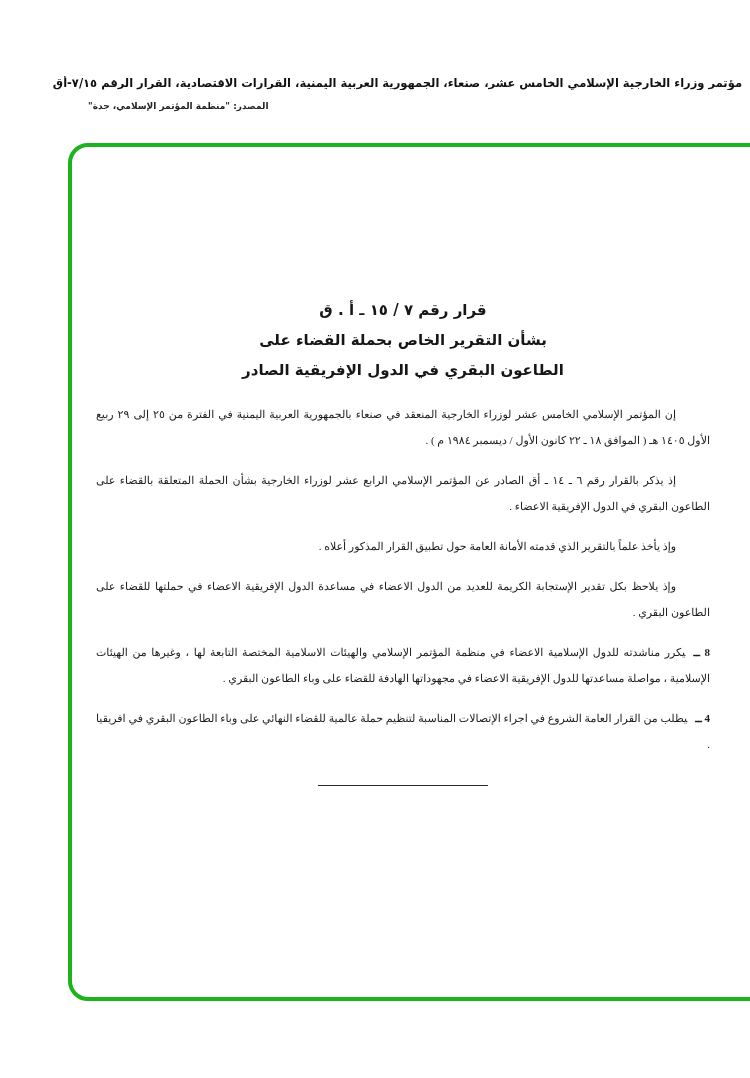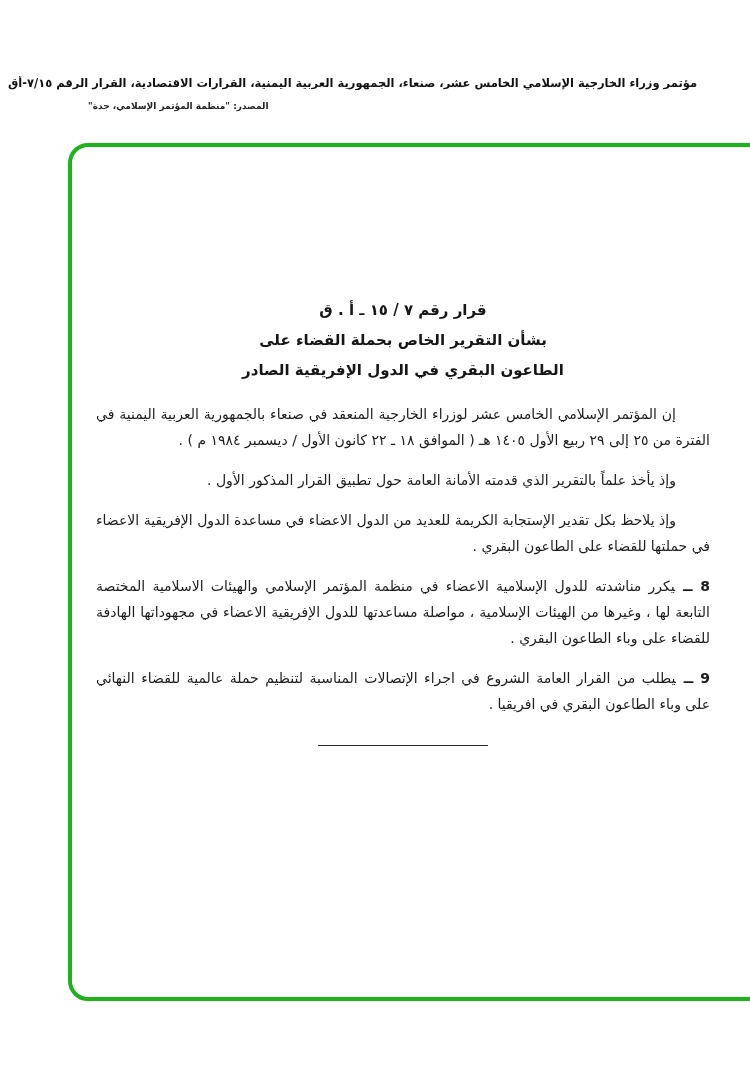--- a/index.html
+++ b/index.html
@@ -13,21 +13,21 @@
     overflow: hidden;
   }
 
   
   .doc-header {
     position: absolute;
     top: 76px;
     left: 8px;
     right: 8px;
     direction: rtl;
-    text-align: left;
+    text-align: right;
     font-weight: bold;
     font-size: 11.5px;
     letter-spacing: 0px;
     color: #111111;
     white-space: nowrap;
     overflow: hidden;
   }
   .doc-source {
     position: absolute;
     top: 101px;
@@ -63,24 +63,25 @@
   .title-block {
     text-align: center;
     font-weight: bold;
     font-size: 15px;
     line-height: 30px;
     margin-bottom: 16px;
     color: #161616;
   }
 
   .para {
-    font-size: 14px;
+    font-size: 11px;
     line-height: 26px;
     text-align: justify;
     margin: 0 0 14px 0;
+    font-family: Liberation Serif, serif;
   }
   .para.indent { text-indent: 34px; }
 
   .para.item { text-indent: 0; }
   .item-num {
     font-weight: bold;
     margin-left: 8px;
     white-space: nowrap;
   }
 
@@ -102,29 +103,30 @@
   <div class="scan-content">
 
     <div class="title-block">
       <div>قرار رقم ٧ / ١٥ ـ أ . ق</div>
       <div>بشأن التقرير الخاص بحملة القضاء على</div>
       <div>الطاعون البقري في الدول الإفريقية الصادر</div>
     </div>
 
     <p class="para indent">إن المؤتمر الإسلامي الخامس عشر لوزراء الخارجية المنعقد في صنعاء بالجمهورية العربية اليمنية في الفترة من ٢٥ إلى ٢٩ ربيع الأول ١٤٠٥ هـ ( الموافق ١٨ ـ ٢٢ كانون الأول / ديسمبر ١٩٨٤ م ) .</p>
 
+    <p class="para indent">إذ يذكر بالقرار رقم ٦ ـ ١٤ ـ أق الصادر عن المؤتمر الإسلامي الرابع عشر لوزراء الخارجية بشأن الحملة المتعلقة بالقضاء على الطاعون البقري في الدول الإفريقية الاعضاء .</p>
 
-    <p class="para indent">وإذ يأخذ علماً بالتقرير الذي قدمته الأمانة العامة حول تطبيق القرار المذكور الأول .</p>
+    <p class="para indent">وإذ يأخذ علماً بالتقرير الذي قدمته الأمانة العامة حول تطبيق القرار المذكور أعلاه .</p>
 
     <p class="para indent">وإذ يلاحظ بكل تقدير الإستجابة الكريمة للعديد من الدول الاعضاء في مساعدة الدول الإفريقية الاعضاء في حملتها للقضاء على الطاعون البقري .</p>
 
     <p class="para item">
       <span class="item-num">8 ــ</span><span>يكرر مناشدته للدول الإسلامية الاعضاء في منظمة المؤتمر الإسلامي والهيئات الاسلامية المختصة التابعة لها ، وغيرها من الهيئات الإسلامية ، مواصلة مساعدتها للدول الإفريقية الاعضاء في مجهوداتها الهادفة للقضاء على وباء الطاعون البقري .</span>
     </p>
 
     <p class="para item">
-      <span class="item-num">9 ــ</span><span>يطلب من القرار العامة الشروع في اجراء الإتصالات المناسبة لتنظيم حملة عالمية للقضاء النهائي على وباء الطاعون البقري في افريقيا .</span>
+      <span class="item-num">4 ــ</span><span>يطلب من القرار العامة الشروع في اجراء الإتصالات المناسبة لتنظيم حملة عالمية للقضاء النهائي على وباء الطاعون البقري في افريقيا .</span>
     </p>
 
     <div class="end-rule"></div>
 
   </div>
 </div>
 
 </body></html>

